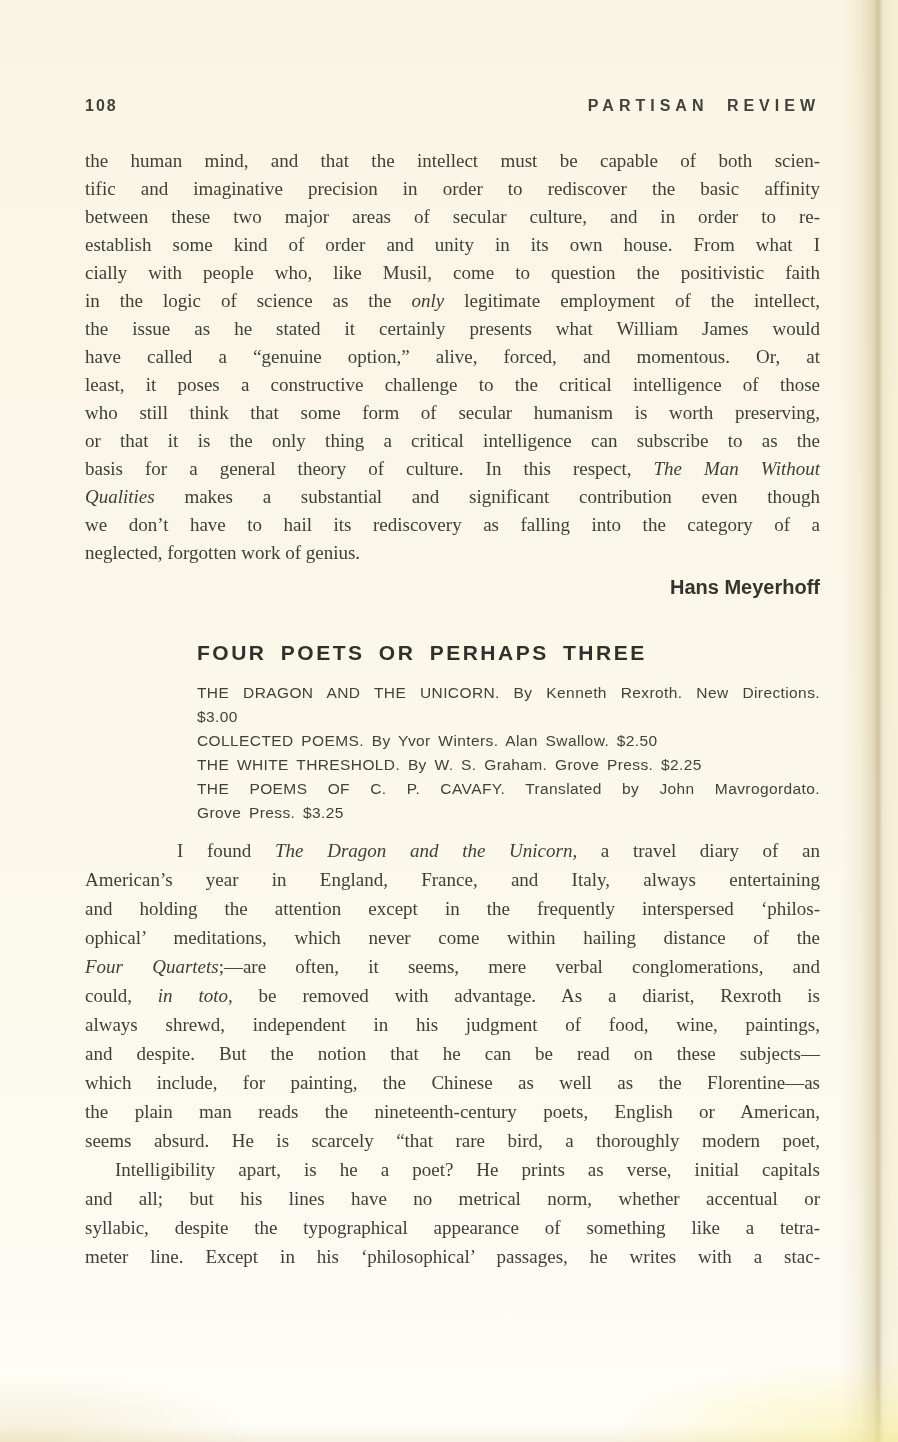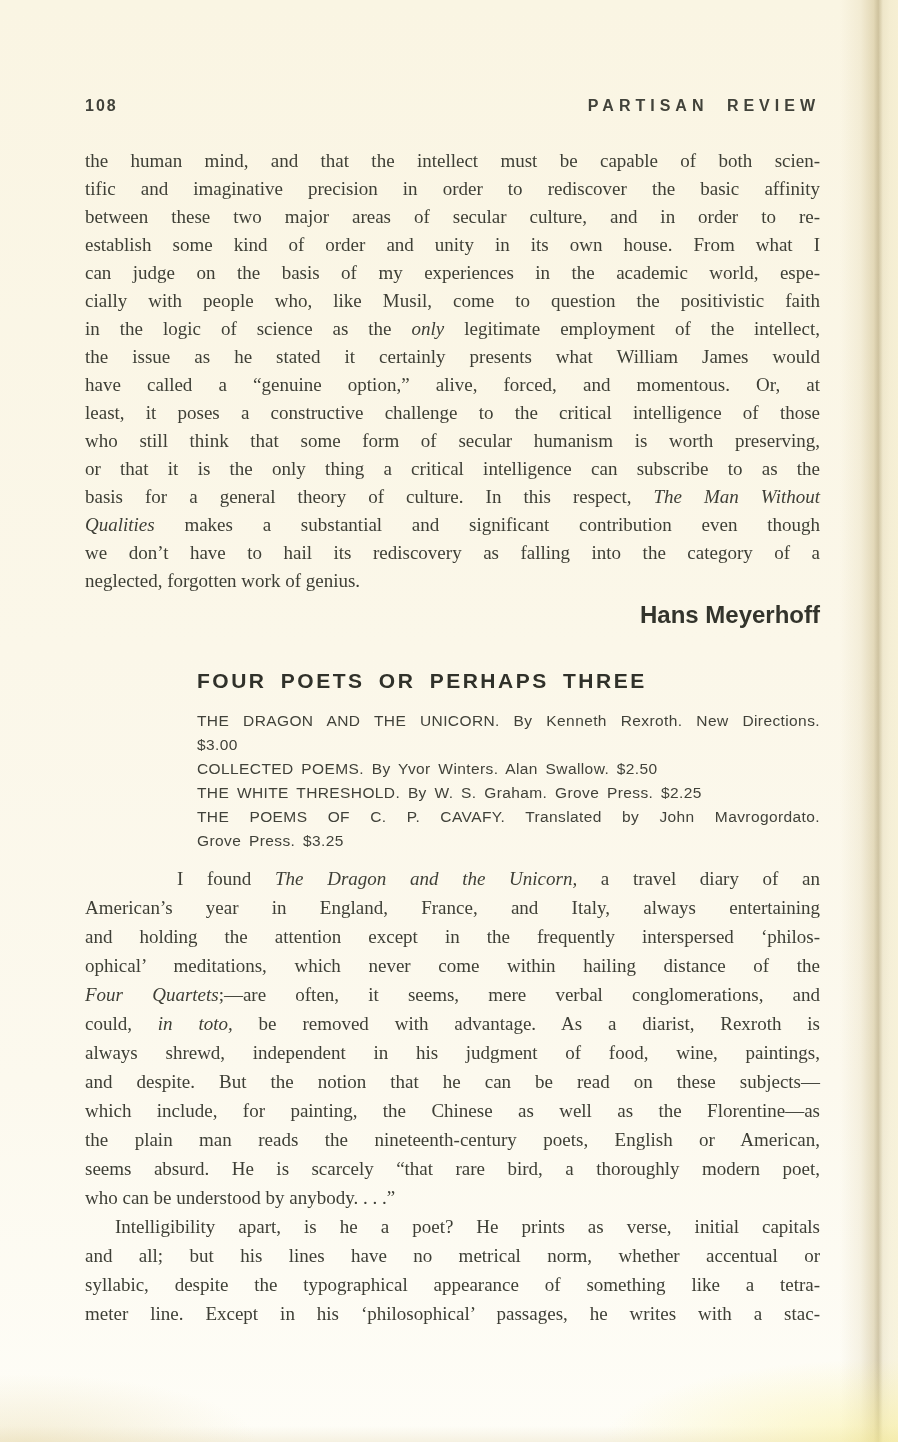--- a/index.html
+++ b/index.html
@@ -30,21 +30,21 @@
   .essay-body { margin-top:32px; }
   .review-text { font-size:19px; line-height:29px; }
 
   .line { text-align:justify; text-align-last:justify; white-space:normal; }
   .line.last { text-align-last:left; }
   .it { font-style:italic; }
 
   .signature {
     margin-top:8px; text-align:right;
     font-family:"Liberation Sans", sans-serif;
-    font-weight:bold; font-size:24px; line-height:24px;
+    font-weight:bold; font-size:20px; line-height:24px;
     color:#33342c;
   }
   .section-heading {
     margin:42px 0 0 112px;
     font-family:"Liberation Sans", sans-serif;
     font-weight:bold; font-size:21px; line-height:24px;
     letter-spacing:2.5px; word-spacing:6px;
     color:#30312a;
   }
   .book-list {
@@ -95,21 +95,20 @@
     <div class="header-row">
       <span class="page-number">108</span>
       <span class="journal-title">PARTISAN REVIEW</span>
     </div>
 
     <div class="body-text essay-body">
         <div class="line"><span>the human mind, and that the intellect must be capable of both scien-</span></div>
         <div class="line"><span>tific and imaginative precision in order to rediscover the basic affinity</span></div>
         <div class="line"><span>between these two major areas of secular culture, and in order to re-</span></div>
         <div class="line"><span>establish some kind of order and unity in its own house. From what I</span></div>
-        <div class="line"><span>can judge on the basis of my experiences in the academic world, espe-</span></div>
         <div class="line"><span>cially with people who, like Musil, come to question the positivistic faith</span></div>
         <div class="line"><span>in the logic of science as the </span><span class="it">only</span><span> legitimate employment of the intellect,</span></div>
         <div class="line"><span>the issue as he stated it certainly presents what William James would</span></div>
         <div class="line"><span>have called a “genuine option,” alive, forced, and momentous. Or, at</span></div>
         <div class="line"><span>least, it poses a constructive challenge to the critical intelligence of those</span></div>
         <div class="line"><span>who still think that some form of secular humanism is worth preserving,</span></div>
         <div class="line"><span>or that it is the only thing a critical intelligence can subscribe to as the</span></div>
         <div class="line"><span>basis for a general theory of culture. In this respect, </span><span class="it">The Man Without</span></div>
         <div class="line"><span class="it">Qualities</span><span> makes a substantial and significant contribution even though</span></div>
         <div class="line"><span>we don’t have to hail its rediscovery as falling into the category of a</span></div>
@@ -134,21 +133,20 @@
         <div class="line"><span>American’s year in England, France, and Italy, always entertaining</span></div>
         <div class="line"><span>and holding the attention except in the frequently interspersed ‘philos-</span></div>
         <div class="line"><span>ophical’ meditations, which never come within hailing distance of the</span></div>
         <div class="line"><span class="it">Four Quartets</span><span>;—are often, it seems, mere verbal conglomerations, and</span></div>
         <div class="line"><span>could, </span><span class="it">in toto,</span><span> be removed with advantage. As a diarist, Rexroth is</span></div>
         <div class="line"><span>always shrewd, independent in his judgment of food, wine, paintings,</span></div>
         <div class="line"><span>and despite. But the notion that he can be read on these subjects—</span></div>
         <div class="line"><span>which include, for painting, the Chinese as well as the Florentine—as</span></div>
         <div class="line"><span>the plain man reads the nineteenth-century poets, English or American,</span></div>
         <div class="line"><span>seems absurd. He is scarcely “that rare bird, a thoroughly modern poet,</span></div>
-        <div class="line last"><span>who can be understood by anybody. . . .”</span></div>
       </div>
     <div class="body-text review-text review-b">
         <div class="line" style="text-indent: 30px;"><span>Intelligibility apart, is he a poet? He prints as verse, initial capitals</span></div>
         <div class="line"><span>and all; but his lines have no metrical norm, whether accentual or</span></div>
         <div class="line"><span>syllabic, despite the typographical appearance of something like a tetra-</span></div>
         <div class="line"><span>meter line. Except in his ‘philosophical’ passages, he writes with a stac-</span></div>
       </div>
 
   </div>
 

